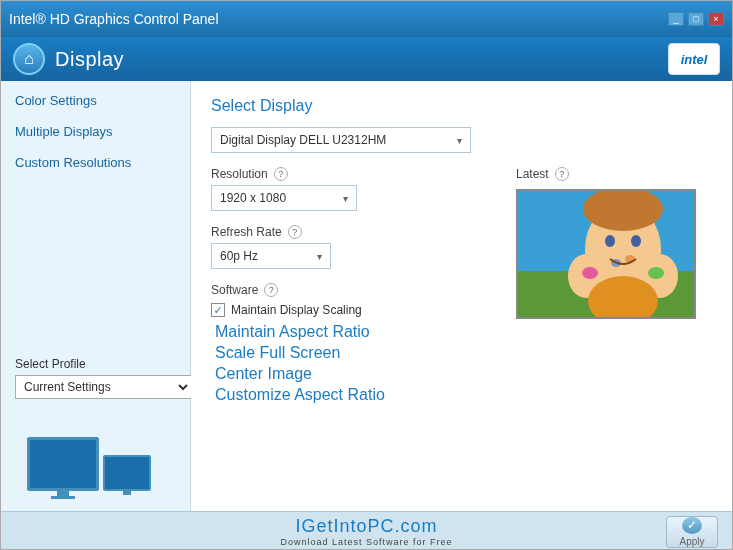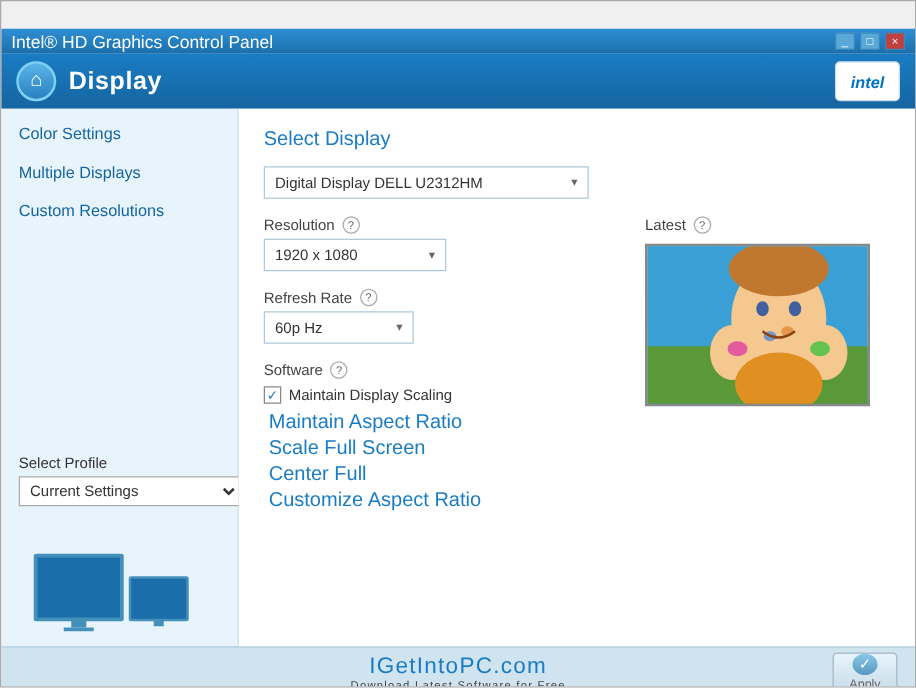--- a/index.html
+++ b/index.html
@@ -1,26 +1,25 @@
 <!DOCTYPE html>
 <html><head>
   <meta charset="utf-8">
   <style>
     * { box-sizing: border-box; margin: 0; padding: 0; font-family: 'Segoe UI', Arial, sans-serif; }
     body { width: 733px; height: 550px; overflow: hidden; background: #f0f0f0; border: 1px solid #aaa; }
 
     
     .title-bar {
       background: linear-gradient(to bottom, #2e8fd4, #1a6faa);
-      height: 20px;
+      height: 36px;
       display: flex;
       align-items: center;
       justify-content: space-between;
       padding: 0 8px;
-      margin-top: 22px;
     }
     .title-bar-left {
       display: flex;
       align-items: center;
       gap: 8px;
       color: white;
       font-size: 14px;
       font-weight: 400;
     }
     .title-bar-controls {
@@ -63,21 +62,21 @@
       display: flex;
       align-items: center;
       justify-content: center;
       color: white;
       font-size: 16px;
       cursor: pointer;
     }
     .header-title {
       color: white;
       font-size: 20px;
-      font-weight: 700;
+      font-weight: 400;
       letter-spacing: 0.5px;
     }
     .intel-logo {
       width: 52px;
       height: 32px;
       background: white;
       border-radius: 4px;
       display: flex;
       align-items: center;
       justify-content: center;
@@ -492,21 +491,21 @@
           <div class="scaling-label">
             <span>Software</span>
             <span class="info-icon">?</span>
           </div>
           <div class="checkbox-row">
             <div class="checkbox-icon">✓</div>
             <span>Maintain Display Scaling</span>
           </div>
           <a class="link-item">Maintain Aspect Ratio</a>
           <a class="link-item">Scale Full Screen</a>
-          <a class="link-item">Center Full</a>
+          <a class="link-item">Center Image</a>
           <a class="link-item">Customize Aspect Ratio</a>
         </div>
 
       </div>
 
       <div class="preview-panel">
         <div class="preview-label">
           <span>Latest</span>
           <span class="info-icon">?</span>
         </div>

